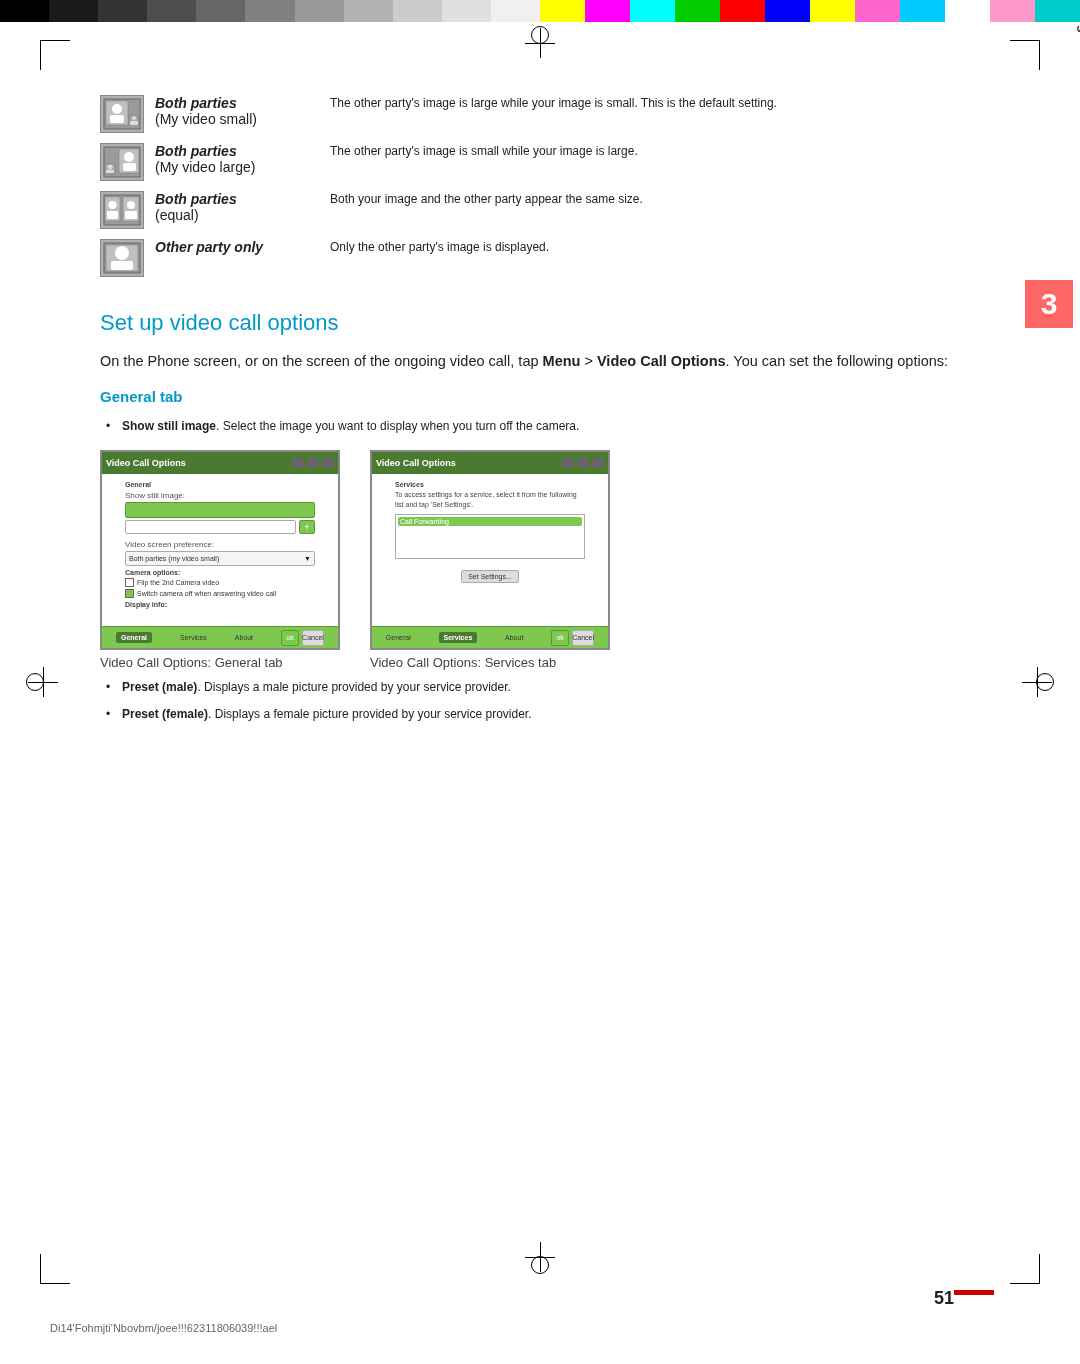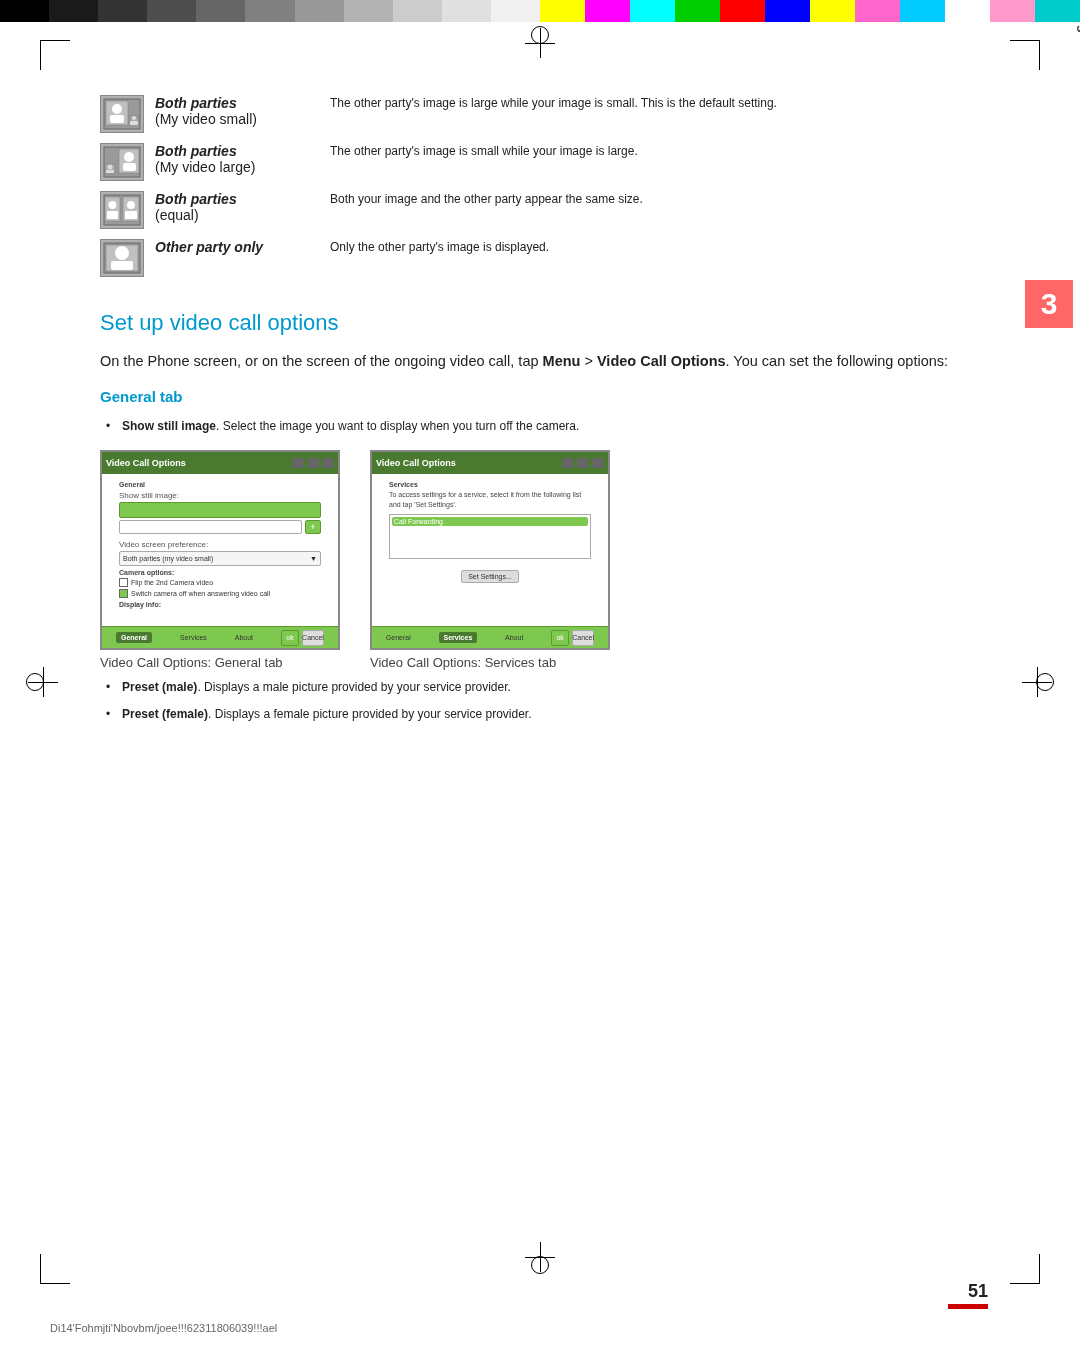--- a/index.html
+++ b/index.html
@@ -299,21 +299,21 @@
     }
 
     .phone-titlebar-icon {
       width: 12px;
       height: 10px;
       background: #666;
       border-radius: 2px;
     }
 
     .phone-body {
-      padding: 4px 17px;
+      padding: 4px 23px;
       background: #fff;
       height: calc(100% - 22px);
     }
 
     .phone-label {
       font-size: 8px;
       color: #555;
       margin: 3px 0 2px;
     }
 
@@ -477,24 +477,24 @@
       font-weight: bold;
       color: #444;
       white-space: nowrap;
       letter-spacing: 1px;
     }
 
     
     .page-number-area {
       position: absolute;
       bottom: 55px;
-      right: 92px;
-      display: flex;
-      flex-direction: column;
-      align-items: flex-end;
+      right: 86px;
+      display: flex;
+      flex-direction: row;
+      align-items: flex-start;
     }
 
     .page-number {
       font-size: 18px;
       font-weight: bold;
       color: #222;
     }
 
     .page-number-bar {
       width: 40px;

